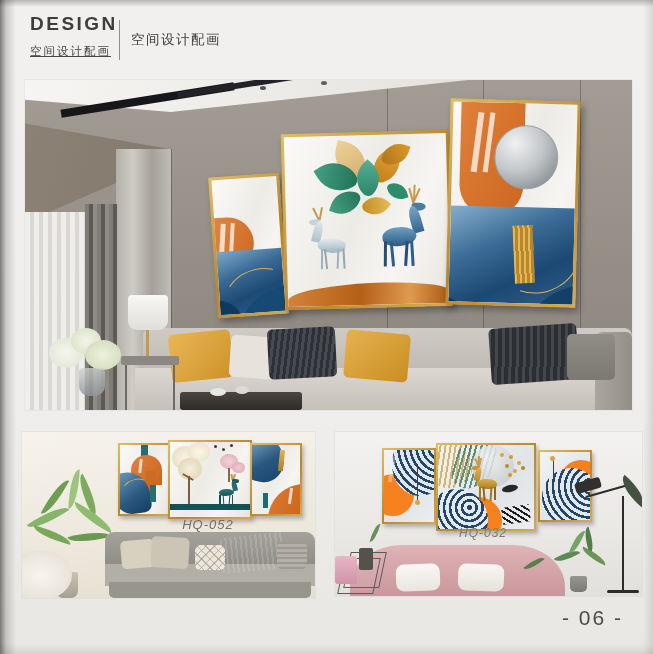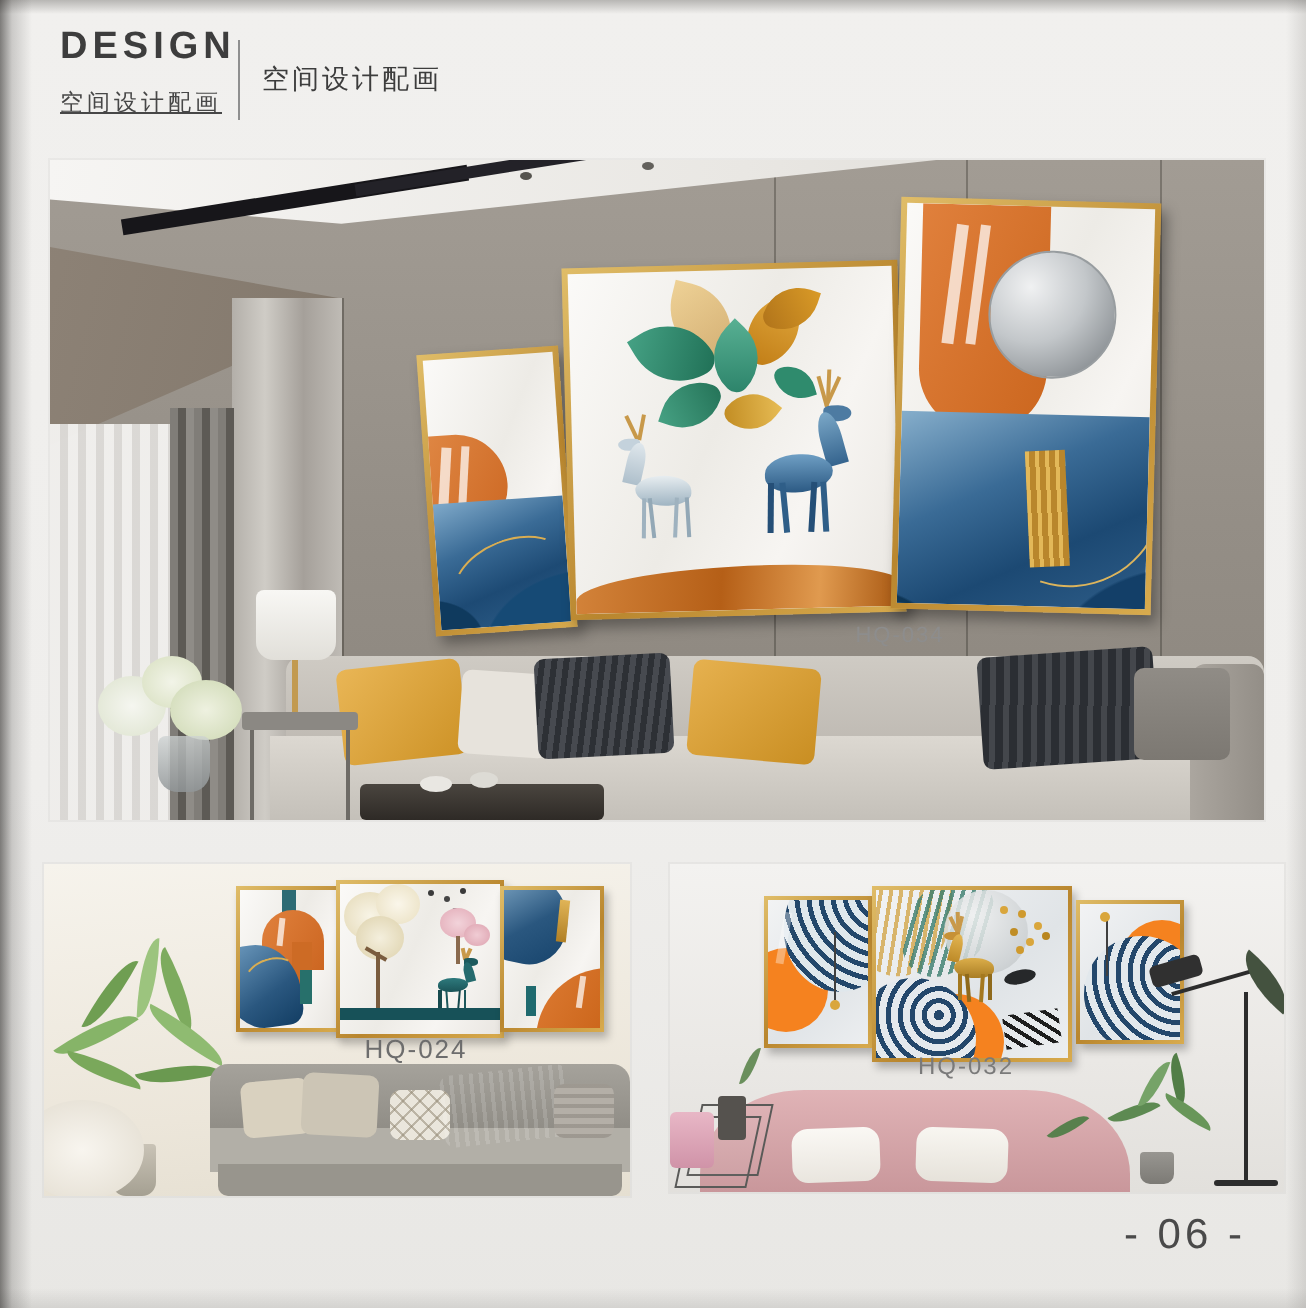--- a/index.html
+++ b/index.html
@@ -14,21 +14,21 @@
   .edge-bottom{left:0;bottom:0;width:100%;height:10px;background:linear-gradient(0deg,rgba(120,118,115,.18),rgba(120,118,115,0));}
 
   
   .brand{left:30px;top:13px;font-size:19px;font-weight:bold;letter-spacing:2.5px;color:#3d3d3d;}
   .brand-sub{left:30px;top:44px;font-size:11.5px;letter-spacing:2px;color:#474747;text-decoration:underline;}
   .hdr-divider{left:119px;top:20px;width:1px;height:40px;background:#8f8f8f;}
   .series{left:131px;top:31px;font-size:13.5px;letter-spacing:1.5px;color:#3d3d3d;}
   .notice{right:13px;top:36px;font-size:10.5px;letter-spacing:.5px;color:#585858;}
   .pagenum{right:30px;top:606px;font-size:21px;letter-spacing:2px;color:#4a4a4a;}
 
-  .photo{position:absolute;overflow:hidden;box-shadow:0 0 0 1px rgba(0,0,0,.03);}
+  .photo{position:absolute;overflow:hidden;box-shadow:0 0 0 1px rgba(0,0,0,.03);font-style:italic;}
   #scene-main{left:25px;top:80px;width:607px;height:330px;background:linear-gradient(180deg,#a29c94 0%,#948e86 55%,#8b857d 100%);}
   #scene-a{left:22px;top:432px;width:293px;height:166px;background:linear-gradient(175deg,#f6f3ec,#ece6da 70%,#e5dfd1);}
   #scene-b{left:335px;top:432px;width:307px;height:164px;background:linear-gradient(180deg,#f3f2f0,#eae8e5 60%,#e2e0dc);}
 
   
   .m-ceiling{left:0;top:0;width:100%;height:46%;background:linear-gradient(100deg,#f6f5f3 0%,#e9e7e3 55%,#d8d5d0 100%);
     clip-path:polygon(0 0,73% 0,24% 21%,0 13%);}
   .m-vent1{left:35px;top:16px;width:175px;height:8px;background:#17161a;transform:rotate(-9deg);}
   .m-vent2{left:152px;top:3px;width:118px;height:6px;background:#232228;transform:rotate(-9deg);}
   .m-spot1{left:235px;top:6px;width:6px;height:4px;border-radius:50%;background:#56544f;}
@@ -262,21 +262,21 @@
     </div>
     <div class="frame frame-thin" style="left:228px;top:11px;width:48px;height:69px">
       <div class="inner">
         <div class="abs" style="left:-8px;top:-7px;width:40px;height:44px;background:linear-gradient(140deg,#89b0cd,#2a577f 55%,#16436b);border-radius:20% 60% 50% 40%;transform:rotate(12deg)"></div>
         <div class="abs" style="left:27px;top:5px;width:5px;height:21px;background:linear-gradient(#e0b457,#b07f24);transform:rotate(6deg)"></div>
         <div class="abs" style="right:-6px;bottom:-6px;width:38px;height:36px;background:linear-gradient(120deg,#dd7b33,#c96318);border-top-left-radius:38px"></div>
         <div class="abs" style="left:11px;bottom:6px;width:5px;height:15px;background:#1f6a6e"></div>
         <div class="refl" style="right:8px;bottom:10px;width:3px;height:16px;transform:rotate(8deg)"></div>
       </div>
     </div>
-    <div class="code-label" style="left:136px;top:85px;width:100px;font-size:13px;color:#6d6d6d">HQ-024</div>
+    <div class="code-label" style="left:136px;top:85px;width:100px;font-size:13px;color:#6d6d6d">HQ-052</div>
   </div>
 
   <div class="photo" id="scene-b">
 
     <div class="frame frame-thin" style="left:47px;top:16px;width:50px;height:72px">
       <div class="inner inner-cool">
         <div class="abs" style="left:-12px;top:24px;width:42px;height:42px;border-radius:50%;background:#f5821f"></div>
         <div class="fan" style="left:8px;top:-20px;width:58px;height:66px;background:repeating-radial-gradient(circle at 80% 20%,#23476b 0 2.5px,#dfe7ec 2.5px 6px);transform:rotate(10deg)"></div>
         <div class="abs" style="left:33px;top:16px;width:1px;height:34px;background:#3f3f3f"></div>
         <div class="abs" style="left:31px;top:50px;width:5px;height:5px;border-radius:50%;background:#d9a63c"></div>

